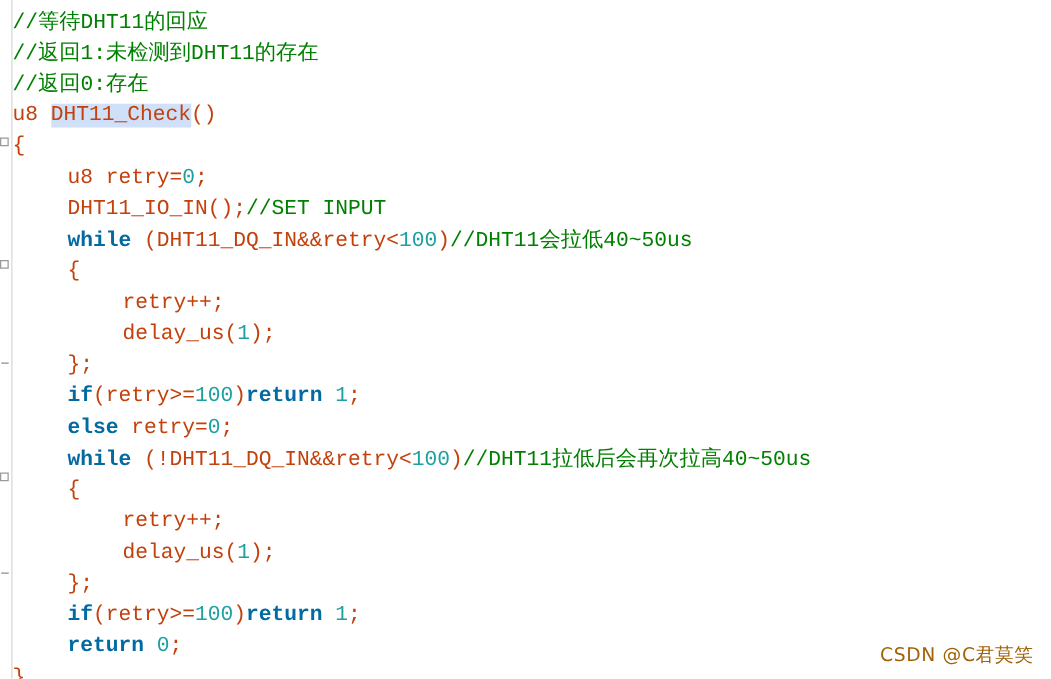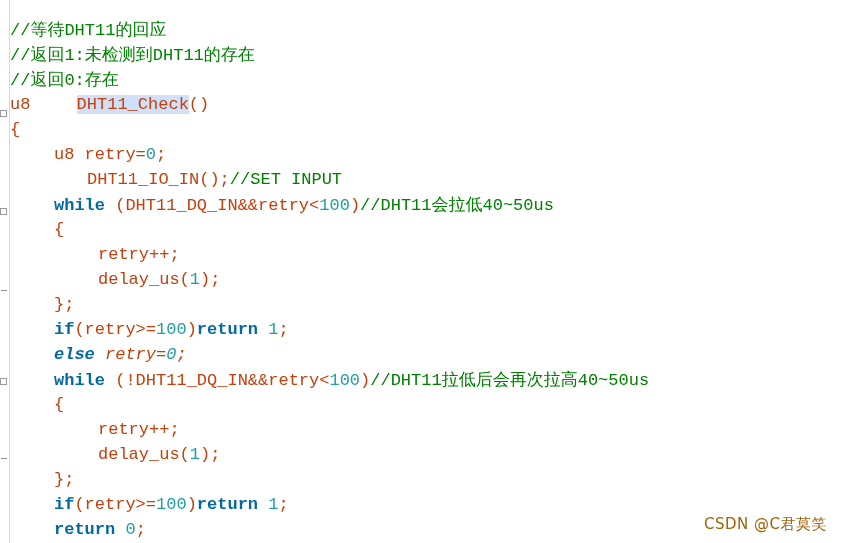--- a/index.html
+++ b/index.html
@@ -55,42 +55,42 @@
     left: 1px;
     width: 6px;
     height: 1px;
     background: #8f8f8f;
   }
 
   
   #code {
     position: absolute;
     left: 10px;
-    top: 12px;
+    top: 0;
     width: 831px;
     height: 527px;
   }
 
   .line {
     position: absolute;
     left: 0;
     height: 25px;
     line-height: 25px;
     white-space: pre;
     font-size: 17px;
     font-family: "Liberation Mono", "DejaVu Sans Mono", monospace;
     letter-spacing: 0px;
   }
 
   
   .cmt  { color: #008000; }
   .kw   { color: #0369a1; font-weight: bold; }
   .num  { color: #1fa0a0; }
   .pln  { color: #c2410c; }
-  .sel  { background: #cfe0f8; margin-left: 36px; }
+  .sel  { background: #cfe0f8; }
 
   
   .cjk {
     font-family: "DejaVu Sans", "Liberation Sans", sans-serif;
     font-size: 17px;
   }
 
   
   #watermark {
     position: absolute;
@@ -118,28 +118,28 @@
     </div>
   <div id="gutter-rule"></div>
 
   <div id="code">
       <div class="line" style="top: 5px; left: 0px;"><span class="cmt">//</span><span class="cmt cjk">等待</span><span class="cmt">DHT11</span><span class="cmt cjk">的回应</span></div>
       <div class="line" style="top: 30px; left: 0px;"><span class="cmt">//</span><span class="cmt cjk">返回</span><span class="cmt">1:</span><span class="cmt cjk">未检测到</span><span class="cmt">DHT11</span><span class="cmt cjk">的存在</span></div>
       <div class="line" style="top: 55px; left: 0px;"><span class="cmt">//</span><span class="cmt cjk">返回</span><span class="cmt">0:</span><span class="cmt cjk">存在</span></div>
       <div class="line" style="top: 80px; left: 0px;"><span class="pln">u8 </span><span class="pln sel">DHT11_Check</span><span class="pln">()</span></div>
       <div class="line" style="top: 105px; left: 0px;"><span class="pln">{</span></div>
       <div class="line" style="top: 130px; left: 44px;"><span class="pln">u8 retry=</span><span class="num">0</span><span class="pln">;</span></div>
-      <div class="line" style="top: 155px; left: 44px; margin-left: 33px;"><span class="pln">DHT11_IO_IN();</span><span class="cmt">//SET INPUT</span></div>
+      <div class="line" style="top: 155px; left: 44px;"><span class="pln">DHT11_IO_IN();</span><span class="cmt">//SET INPUT</span></div>
       <div class="line" style="top: 180px; left: 44px;"><span class="kw">while</span><span class="pln"> (DHT11_DQ_IN&amp;&amp;retry&lt;</span><span class="num">100</span><span class="pln">)</span><span class="cmt">//DHT11</span><span class="cmt cjk">会拉低</span><span class="cmt">40~50us</span></div>
       <div class="line" style="top: 205px; left: 44px;"><span class="pln">{</span></div>
       <div class="line" style="top: 230px; left: 88px;"><span class="pln">retry++;</span></div>
       <div class="line" style="top: 255px; left: 88px;"><span class="pln">delay_us(</span><span class="num">1</span><span class="pln">);</span></div>
       <div class="line" style="top: 280px; left: 44px;"><span class="pln">};</span></div>
       <div class="line" style="top: 305px; left: 44px;"><span class="kw">if</span><span class="pln">(retry&gt;=</span><span class="num">100</span><span class="pln">)</span><span class="kw">return</span><span class="pln"> </span><span class="num">1</span><span class="pln">;</span></div>
-      <div class="line" style="top: 330px; left: 44px; font-style: italic;"><span class="kw">else</span><span class="pln"> retry=</span><span class="num">0</span><span class="pln">;</span></div>
+      <div class="line" style="top: 330px; left: 44px;"><span class="kw">else</span><span class="pln"> retry=</span><span class="num">0</span><span class="pln">;</span></div>
       <div class="line" style="top: 355px; left: 44px;"><span class="kw">while</span><span class="pln"> (!DHT11_DQ_IN&amp;&amp;retry&lt;</span><span class="num">100</span><span class="pln">)</span><span class="cmt">//DHT11</span><span class="cmt cjk">拉低后会再次拉高</span><span class="cmt">40~50us</span></div>
       <div class="line" style="top: 380px; left: 44px;"><span class="pln">{</span></div>
       <div class="line" style="top: 405px; left: 88px;"><span class="pln">retry++;</span></div>
       <div class="line" style="top: 430px; left: 88px;"><span class="pln">delay_us(</span><span class="num">1</span><span class="pln">);</span></div>
       <div class="line" style="top: 455px; left: 44px;"><span class="pln">};</span></div>
       <div class="line" style="top: 480px; left: 44px;"><span class="kw">if</span><span class="pln">(retry&gt;=</span><span class="num">100</span><span class="pln">)</span><span class="kw">return</span><span class="pln"> </span><span class="num">1</span><span class="pln">;</span></div>
       <div class="line" style="top: 505px; left: 44px;"><span class="kw">return</span><span class="pln"> </span><span class="num">0</span><span class="pln">;</span></div>
       <div class="line" style="top: 530px; left: 0px;"><span class="pln">}</span></div>
     </div>
 

